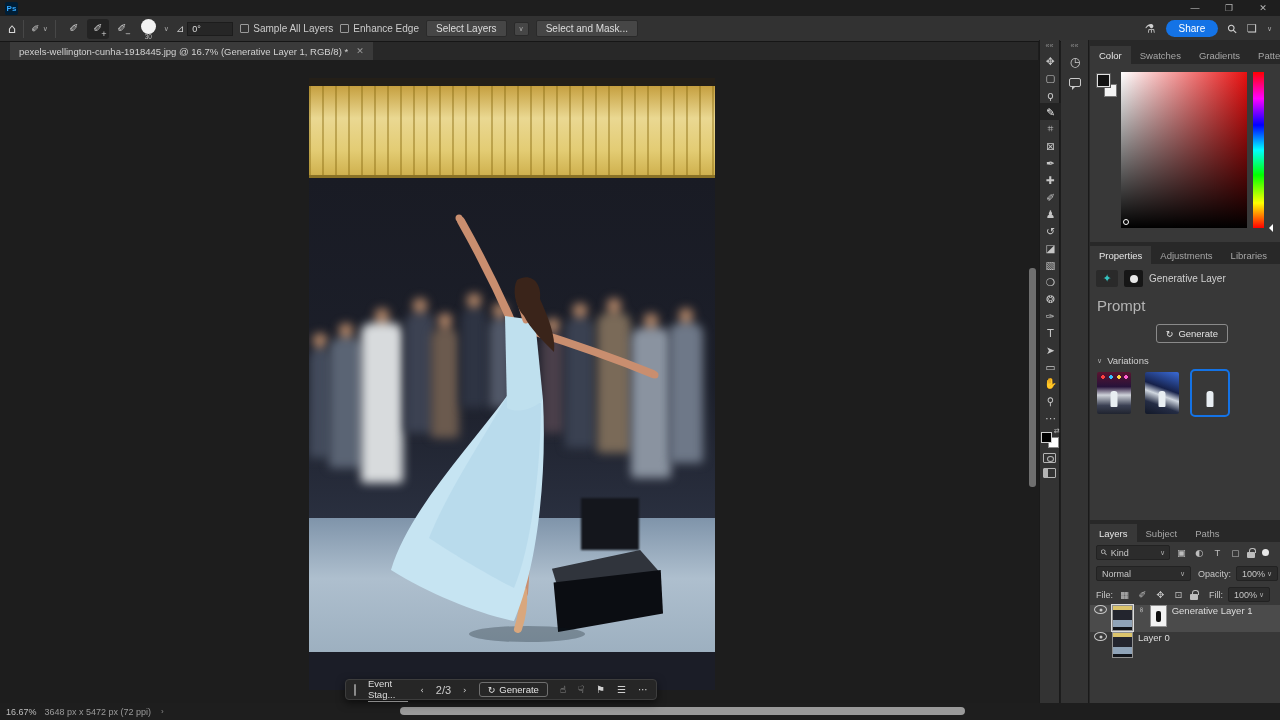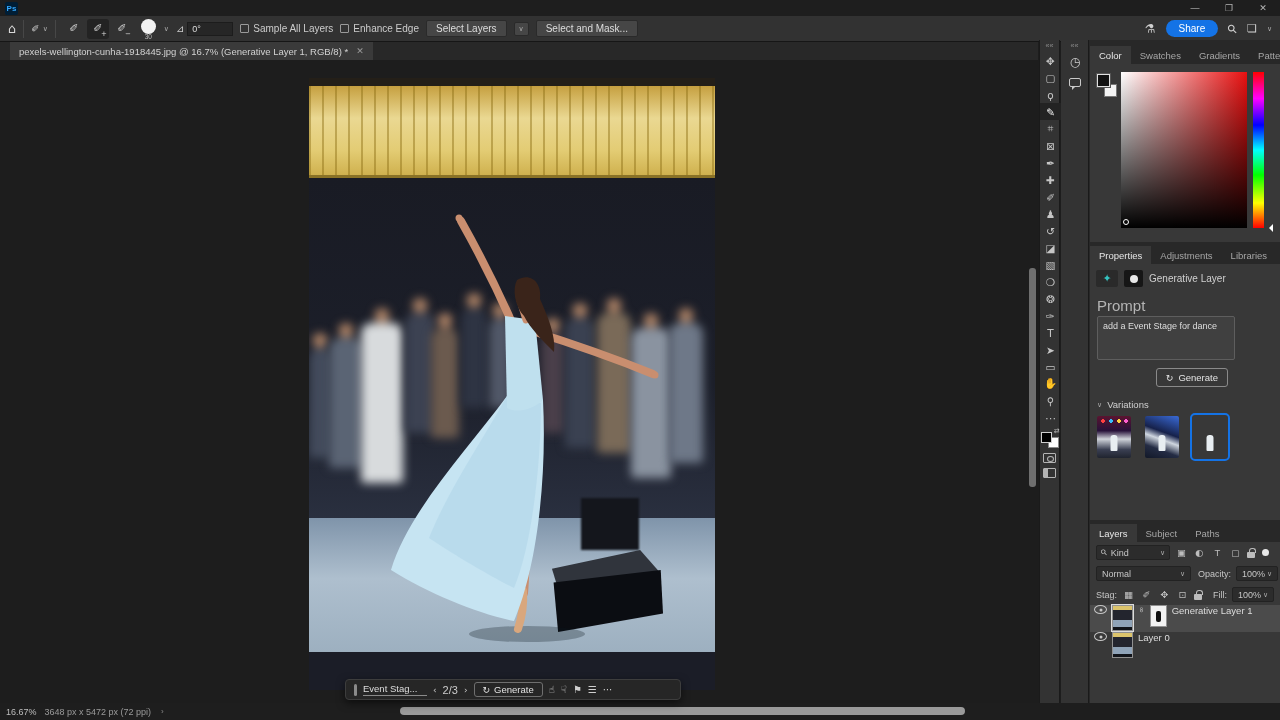--- a/index.html
+++ b/index.html
@@ -56,21 +56,21 @@
   .person::before{content:"";position:absolute;top:-15px;left:50%;transform:translateX(-50%);width:15px;height:15px;border-radius:50%;background:#ad8265}
   .floor{position:absolute;left:0;top:440px;width:100%;height:134px;background:linear-gradient(180deg,#7f94aa 0%,#aebfce 45%,#9db0c0 100%)}
   .speaker-back{position:absolute;left:272px;top:420px;width:58px;height:52px;background:#14161c;filter:blur(1px)}
   .speaker-top{position:absolute;left:236px;top:472px;width:116px;height:34px;background:#30343c;clip-path:polygon(6% 55%,82% 0,100% 70%,10% 100%)}
   .speaker-front{position:absolute;left:240px;top:492px;width:114px;height:62px;background:#0b0d12;clip-path:polygon(4% 20%,98% 0,100% 70%,8% 100%)}
   .dancer-svg{position:absolute;left:0;top:0;width:406px;height:612px}
 
   .v-scrollbar{position:absolute;left:1029px;top:268px;width:7px;height:219px;background:#6f6f6f;border-radius:3px}
 
   
-  .taskbar{position:absolute;left:345px;top:679px;width:336px;height:21px;background:#262626;border:1px solid #3d3d3d;border-radius:4px;display:flex;align-items:center;gap:6px;padding:0 8px;font-size:9.5px;color:#ddd;box-shadow:0 3px 8px rgba(0,0,0,.55);z-index:5}
+  .taskbar{position:absolute;left:345px;top:679px;width:312px;height:21px;background:#262626;border:1px solid #3d3d3d;border-radius:4px;display:flex;align-items:center;gap:12px;padding:0 8px;font-size:9.5px;color:#ddd;box-shadow:0 3px 8px rgba(0,0,0,.55);z-index:5}
   .grip{width:3px;height:12px;background:#8a8a8a;border-radius:2px}
   .tb-field{width:64px;border-bottom:1px solid #8a8a8a;color:#ddd;padding-bottom:1px}
   .tb-nav{font-size:9px;color:#ccc;font-family:"DejaVu Sans",sans-serif}
   .tb-generate{display:flex;align-items:center;gap:4px;border:1px solid #6f6f6f;border-radius:3px;padding:1px 8px;color:#e3e3e3}
   .tb-ico{font-size:10px;color:#cfcfcf}
 
   
   .toolstrip{position:absolute;left:1039px;top:40px;width:21px;height:663px;background:#333;border-left:1px solid #1a1a1a;border-right:1px solid #1a1a1a}
   .strip-head{height:12px;text-align:center;font-size:7px;color:#8f8f8f;line-height:12px}
   .tool{width:21px;height:17px;display:flex;align-items:center;justify-content:center;font-size:10.5px;color:#c6c6c6}
@@ -365,21 +365,20 @@
         <span class="ptab active">Properties</span>
         <span class="ptab">Adjustments</span>
         <span class="ptab">Libraries</span>
       </div>
       <div class="gen-row">
         <span class="gen-ico icon">✦</span>
         <span class="mask-ico"></span>
         <span class="gen-label">Generative Layer</span>
       </div>
       <div class="prompt-label">Prompt</div>
-      <div class="prompt-box">add a Event Stage for dance</div>
       <div class="gen-btn-row">
         <span class="gen-btn">
           <span class="icon" style="font-size:9px">↻</span>
           <span>Generate</span>
         </span>
       </div>
       <div class="variations-head">
         <span class="chev">∨</span>
         <span>Variations</span>
       </div>
@@ -424,21 +423,21 @@
           <span>Normal</span>
           <span class="chev">∨</span>
         </span>
         <span style="margin-left:2px">Opacity:</span>
         <span class="sel-box val-box">
           <span>100%</span>
           <span class="chev">∨</span>
         </span>
       </div>
       <div class="lr-row">
-        <span>Stag:</span>
+        <span>File:</span>
         <span class="lr-ico icon">▦</span>
         <span class="lr-ico icon">✐</span>
         <span class="lr-ico icon">✥</span>
         <span class="lr-ico icon">⊡</span>
         <span class="mini-lock"></span>
         <span style="margin-left:6px">Fill:</span>
         <span class="sel-box val-box">
           <span>100%</span>
           <span class="chev">∨</span>
         </span>

